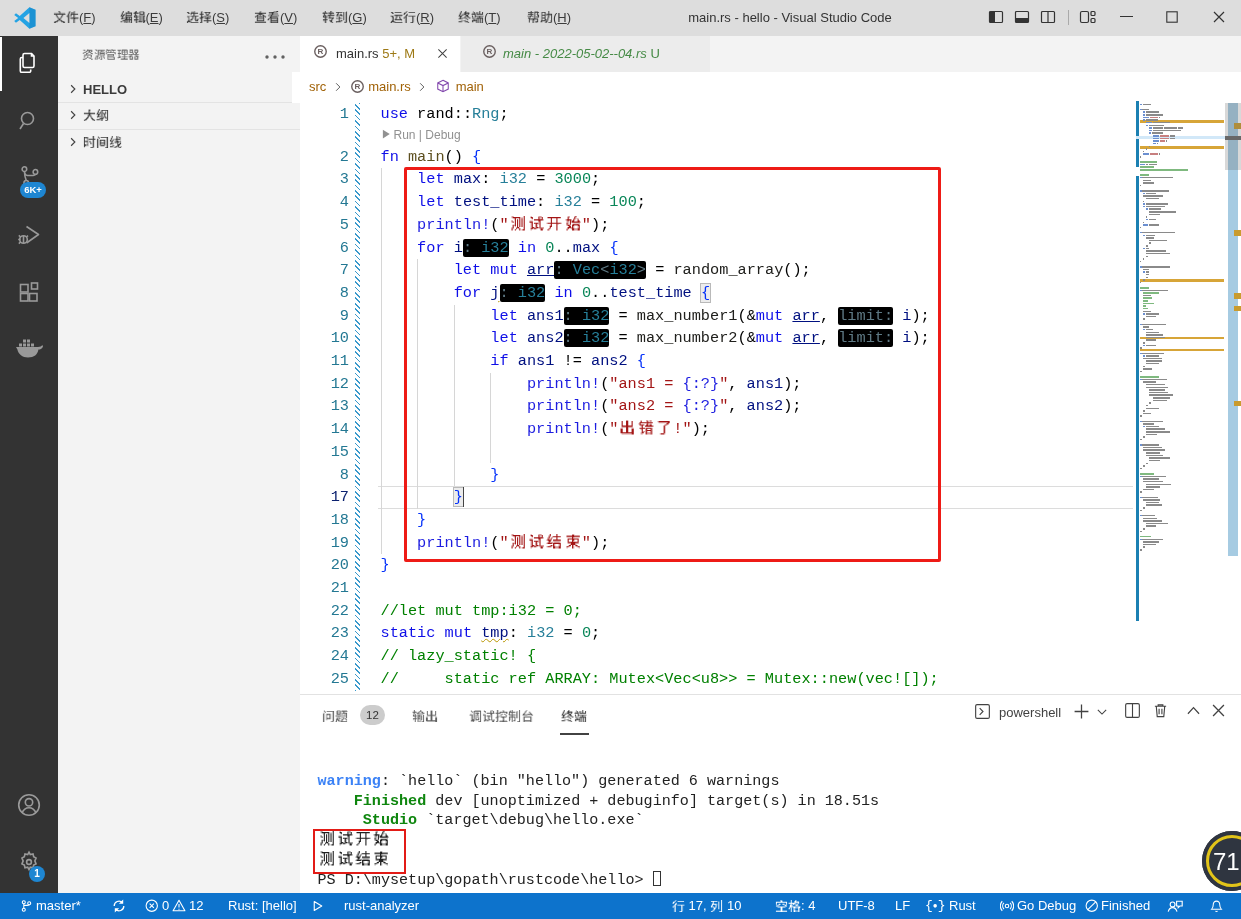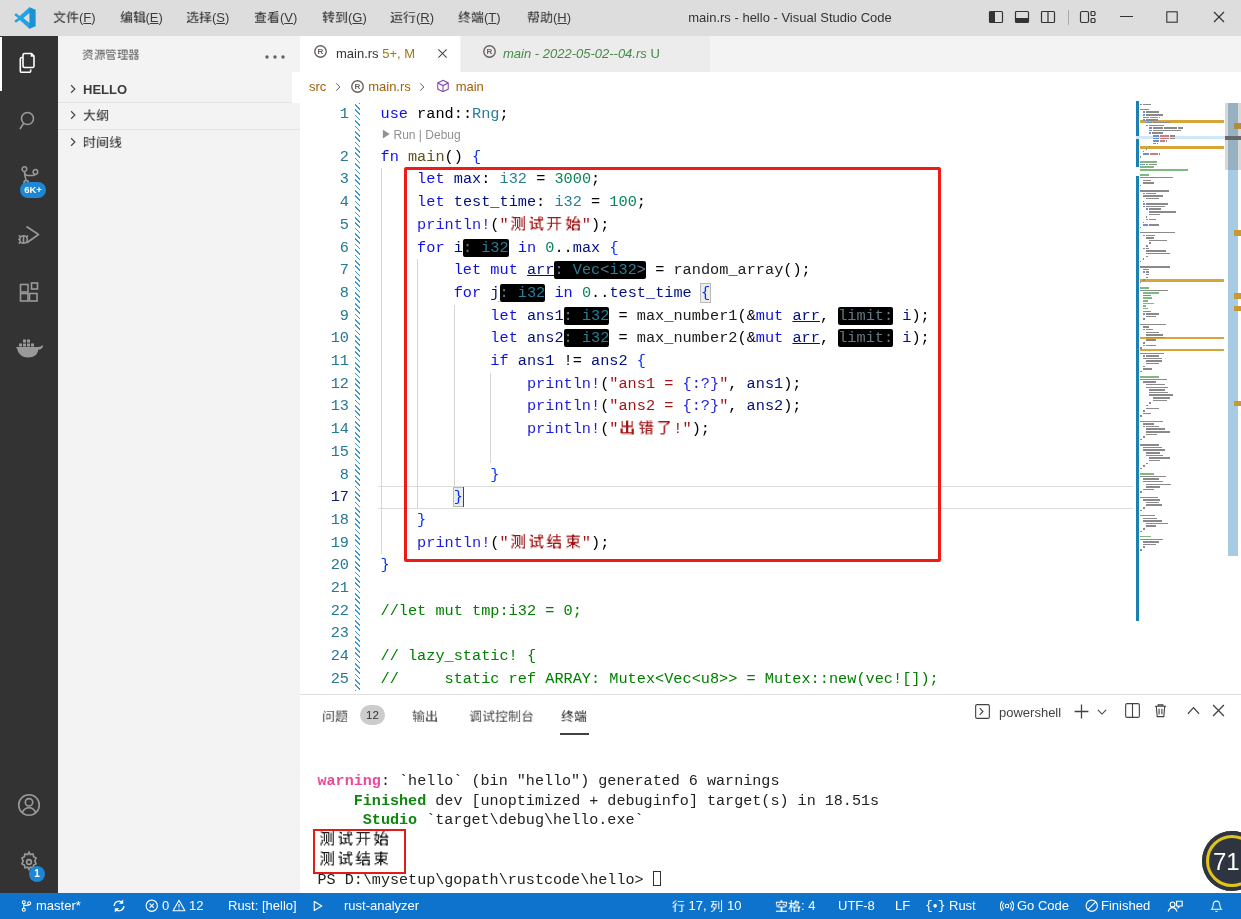--- a/index.html
+++ b/index.html
@@ -286,20 +286,21 @@
         </svg><svg class="zc">
           <use href="#g33"></use>
         </svg><svg class="zc">
           <use href="#g30"></use>
         </svg><svg class="zc">
           <use href="#g17"></use>
         </svg>"</span>);</div>
     <div class="cl" style="left:80.5px;top:451.3px"><span style="color:#0431fa">}</span></div>
     <div class="cl" style="left:80.5px;top:474.0px"></div>
     <div class="cl" style="left:80.5px;top:496.7px"><span style="color:#008000">//let mut tmp:i32 = 0;</span></div>
+    <div class="cl" style="left:80.5px;top:519.4px"><span style="color:#0f0fe8">static</span> <span style="color:#0f0fe8">mut</span> <span style="color:#001080; text-decoration:underline wavy #b89500 1px">tmp</span>: <span style="color:#267f99">i32</span> = <span style="color:#098658">0</span>;</div>
     <div class="cl" style="left:80.5px;top:542.1px"><span style="color:#008000">// lazy_static! {</span></div>
     <div class="cl" style="left:80.5px;top:564.8px"><span style="color:#008000">//     static ref ARRAY: Mutex&lt;Vec&lt;u8&gt;&gt; = Mutex::new(vec![]);</span></div>
     <div class="abs" style="left:162.9px;top:384.2px;width:1.6px;height:20px;background:#444"></div>
     <div class="abs" style="left:104px;top:64.0px;width:537px;height:395px;border:3px solid #ee1b16;border-radius:2px"></div>
     <div class="abs" style="left:836px;top:0;width:105px;height:591px;background:#fff">
       <div class="abs" style="left:0;top:-2px;width:3px;height:66px;background:#1b80b2"></div>
       <div class="abs" style="left:0;top:73px;width:3px;height:445px;background:#1b80b2"></div>
       <div class="abs" style="left:4px;top:16.5px;width:84px;height:3px;background:#d7a538"></div>
       <div class="abs" style="left:4px;top:42.5px;width:84px;height:3px;background:#d7a538"></div>
       <div class="abs" style="left:4px;top:176.2px;width:84px;height:2.6px;background:#d7a538"></div>
@@ -572,21 +573,21 @@
     </svg>
     <svg class="abs" style="left:853px;top:8px" width="15" height="15" viewBox="0 0 16 16" fill="none" stroke="#424242" stroke-width="1.2">
       <path d="M2 3.5 H14 M5.5 3.5 V2 H10.5 V3.5 M3.5 3.5 L4.5 14.5 H11.5 L12.5 3.5 M6.5 6 V12 M9.5 6 V12"></path>
     </svg>
     <svg class="abs" style="left:887px;top:11px" width="13" height="9" viewBox="0 0 14 9" fill="none" stroke="#424242" stroke-width="1.3">
       <path d="M1 8 L7 1.5 L13 8"></path>
     </svg>
     <svg class="abs" style="left:912px;top:9px" width="13" height="13" viewBox="0 0 12 12" stroke="#424242" stroke-width="1.2">
       <path d="M1 1 L11 11 M11 1 L1 11"></path>
     </svg>
-    <div class="abs mono" style="left:17.5px;top:76.6px;font-size:15.1px;line-height:19.9px;white-space:pre;color:#222"><span style="color:#ec4899"><b>warning</b></span>: `hello` (bin "hello") generated 6 warnings</div>
+    <div class="abs mono" style="left:17.5px;top:76.6px;font-size:15.1px;line-height:19.9px;white-space:pre;color:#222"><span style="color:#3b82f6"><b>warning</b></span>: `hello` (bin "hello") generated 6 warnings</div>
     <div class="abs mono" style="left:17.5px;top:96.5px;font-size:15.1px;line-height:19.9px;white-space:pre;color:#222">    <span style="color:#0e860e"><b>Finished</b></span> dev [unoptimized + debuginfo] target(s) in 18.51s</div>
     <div class="abs mono" style="left:17.5px;top:116.4px;font-size:15.1px;line-height:19.9px;white-space:pre;color:#222">     <span style="color:#0e860e"><b>Studio</b></span> `target\debug\hello.exe`</div>
     <div class="abs mono" style="left:17.5px;top:136.3px;font-size:15.1px;line-height:19.9px;white-space:pre;color:#222"><svg class="zc">
         <use href="#g20"></use>
       </svg><svg class="zc">
         <use href="#g33"></use>
       </svg><svg class="zc">
         <use href="#g12"></use>
       </svg><svg class="zc">
         <use href="#g10"></use>
@@ -641,21 +642,21 @@
         <use href="#g19"></use>
       </svg>: 4</div>
     <div class="sbitem" style="left:838px">UTF-8</div>
     <div class="sbitem" style="left:895px">LF</div>
     <div class="abs" style="left:925px;top:0;height:26px;line-height:26px;font-family:'Liberation Mono',monospace;font-size:13px;color:#fff">{<span style="font-size:8px;vertical-align:1px">●</span>}</div>
     <div class="sbitem" style="left:949px">Rust</div>
     <svg class="abs" style="left:1000px;top:6px" width="14" height="14" viewBox="0 0 16 16" fill="none" stroke="#ffffff" stroke-width="1.3">
       <circle cx="8" cy="8" r="2"></circle>
       <path d="M4.5 11.5 a5 5 0 0 1 0-7 M11.5 4.5 a5 5 0 0 1 0 7 M2.6 13.4 a7.6 7.6 0 0 1 0-10.8 M13.4 2.6 a7.6 7.6 0 0 1 0 10.8"></path>
     </svg>
-    <div class="sbitem" style="left:1017px">Go Code</div>
+    <div class="sbitem" style="left:1017px">Go Debug</div>
     <svg class="abs" style="left:1085px;top:6px" width="13.5" height="13.5" viewBox="0 0 16 16" fill="none" stroke="#ffffff" stroke-width="1.3">
       <circle cx="8" cy="8" r="6.7"></circle>
       <path d="M3.3 12.7 L12.7 3.3"></path>
     </svg>
     <div class="sbitem" style="left:1101px">Finished</div>
     <svg class="abs" style="left:1167px;top:6px" width="16" height="14" viewBox="0 0 20 16" fill="none" stroke="#ffffff" stroke-width="1.4">
       <circle cx="7" cy="6" r="3"></circle>
       <path d="M1.5 15 C2.5 11.5 4.5 10 7 10 C9.5 10 11.5 11.5 12.5 15"></path>
       <path d="M12 2 H19 V8 H16 L14 10 V8 H12 Z" fill="none"></path>
     </svg>

